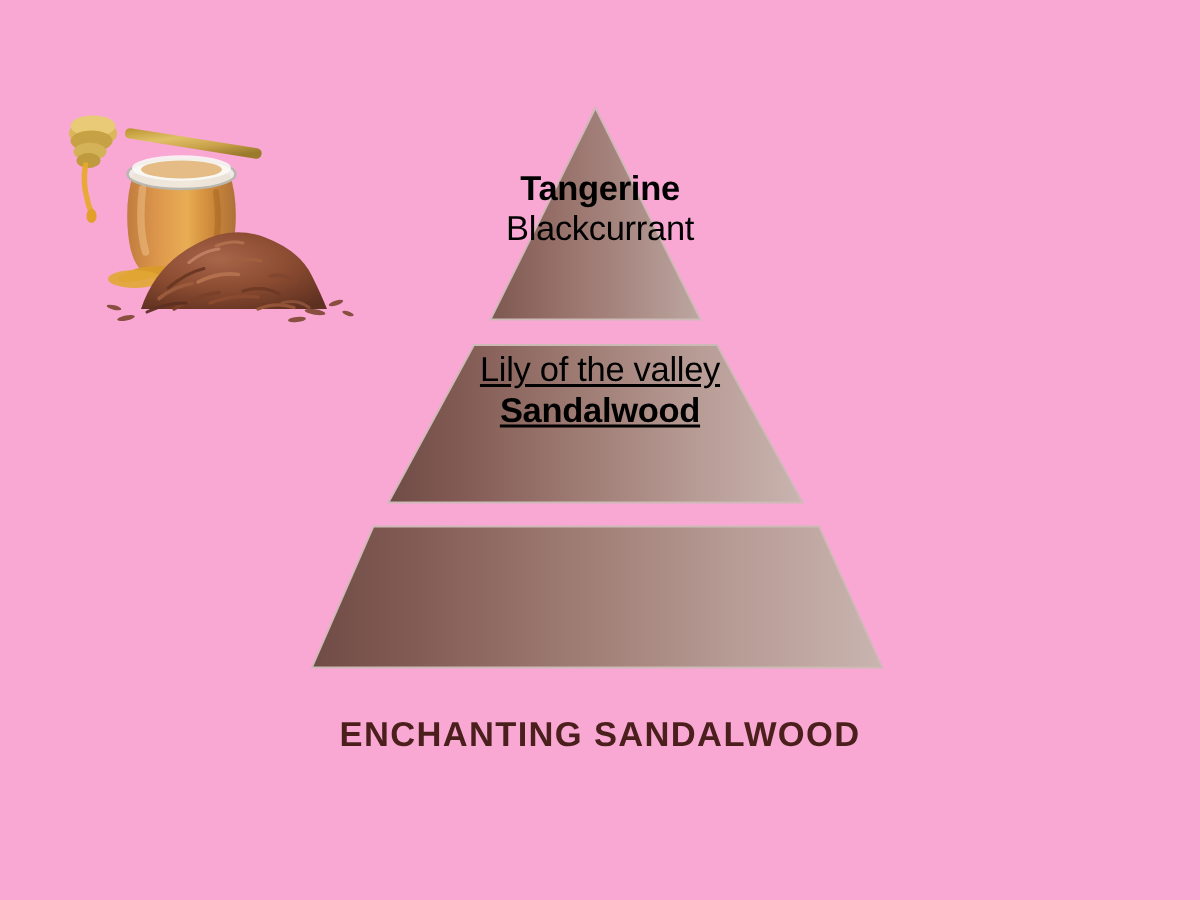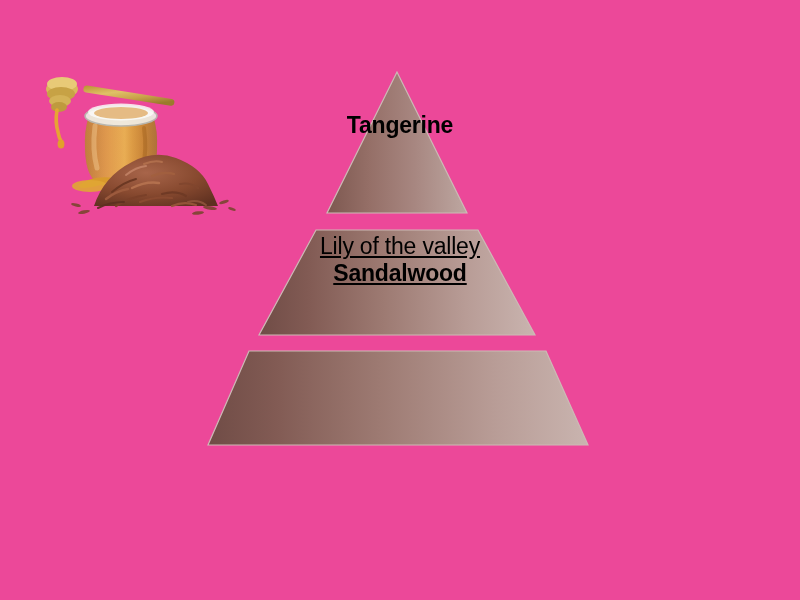--- a/index.html
+++ b/index.html
@@ -11,21 +11,21 @@
     height: 600px;
     background: #ffffff;
     font-family: "Liberation Sans", sans-serif;
     overflow: hidden;
   }
 
   #canvas {
     position: relative;
     width: 800px;
     height: 600px;
-    background: #ec4899;
+    background: #f9a8d4;
   }
 
   
   #product-photo {
     position: absolute;
     left: 32px;
     top: 56px;
     width: 220px;
     height: 160px;
   }
@@ -202,22 +202,24 @@
       <polygon points="397,72 327,213 467,213" fill="url(#tierGradTop)" stroke="#cdbab6" stroke-width="1.2"></polygon>
 
       <polygon points="316,230 478,230 535,335 259,335" fill="url(#tierGrad)" stroke="#cdbab6" stroke-width="1.2"></polygon>
 
       <polygon points="249,351 546,351 588,445 208,445" fill="url(#tierGrad)" stroke="#cdbab6" stroke-width="1.2"></polygon>
     </svg>
   </div>
 
   <div class="tier-notes" id="tier-top-notes">
     <span class="note key">Tangerine</span>
+    <span class="note">Blackcurrant</span>
   </div>
 
   <div class="tier-notes" id="tier-middle-notes">
     <span class="note">Lily of the valley</span>
     <span class="note key">Sandalwood</span>
   </div>
 
 
+  <div id="caption">ENCHANTING SANDALWOOD</div>
 
 </div>
 
 </body></html>

